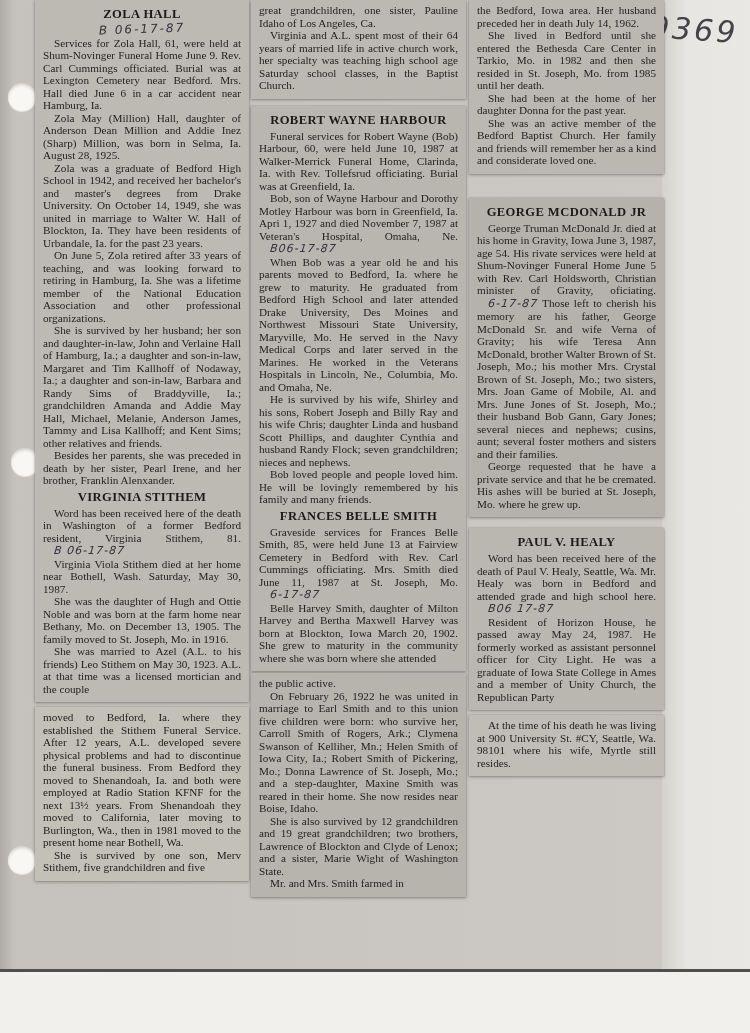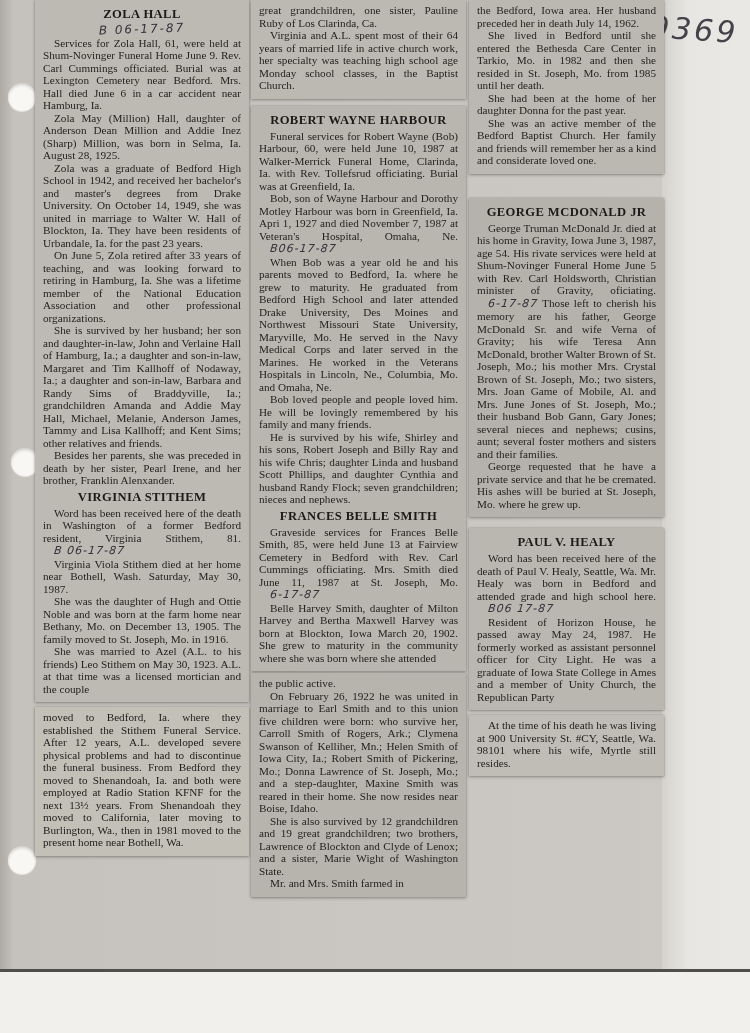--- a/index.html
+++ b/index.html
@@ -95,34 +95,35 @@
       <p class="para"><span>She is survived by her husband; her son and daughter-in-law, John and Verlaine Hall of Hamburg, Ia.; a daughter and son-in-law, Margaret and Tim Kallhoff of Nodaway, Ia.; a daughter and son-in-law, Barbara and Randy Sims of Braddyville, Ia.; grandchildren Amanda and Addie May Hall, Michael, Melanie, Anderson James, Tammy and Lisa Kallhoff; and Kent Sims; other relatives and friends.</span></p>
       <p class="para"><span>Besides her parents, she was preceded in death by her sister, Pearl Irene, and her brother, Franklin Alenxander.</span></p>
       <div class="headline">VIRGINIA STITHEM</div>
       <p class="para"><span>Word has been received here of the death in Washington of a former Bedford resident, Virginia Stithem, 81. </span><span class="hw">B 06-17-87</span></p>
       <p class="para"><span>Virginia Viola Stithem died at her home near Bothell, Wash. Saturday, May 30, 1987.</span></p>
       <p class="para"><span>She was the daughter of Hugh and Ottie Noble and was born at the farm home near Bethany, Mo. on December 13, 1905. The family moved to St. Joseph, Mo. in 1916.</span></p>
       <p class="para"><span>She was married to Azel (A.L. to his friends) Leo Stithem on May 30, 1923. A.L. at that time was a licensed mortician and the couple</span></p>
     </div>
     <div class="piece">
       <p class="para para-cont"><span>moved to Bedford, Ia. where they established the Stithem Funeral Service. After 12 years, A.L. developed severe physical problems and had to discontinue the funeral business. From Bedford they moved to Shenandoah, Ia. and both were employed at Radio Station KFNF for the next 13½ years. From Shenandoah they moved to California, later moving to Burlington, Wa., then in 1981 moved to the present home near Bothell, Wa.</span></p>
+      <p class="para"><span>She is survived by one son, Merv Stithem, five grandchildren and five</span></p>
     </div>
   </div>
 <div class="column" id="col-middle">
     <div class="piece">
-      <p class="para para-cont"><span>great grandchildren, one sister, Pauline Ruby of Los Clarinda, Ca.</span></p>
-      <p class="para"><span>Virginia and A.L. spent most of their 64 years of married life in active church work, her specialty was teaching high school age Monday school classes, in the Baptist Church.</span></p>
+      <p class="para para-cont"><span>great grandchildren, one sister, Pauline Idaho of Los Angeles, Ca.</span></p>
+      <p class="para"><span>Virginia and A.L. spent most of their 64 years of married life in active church work, her specialty was teaching high school age Saturday school classes, in the Baptist Church.</span></p>
     </div>
     <div class="piece">
       <div class="headline">ROBERT WAYNE HARBOUR</div>
       <p class="para"><span>Funeral services for Robert Wayne (Bob) Harbour, 60, were held June 10, 1987 at Walker-Merrick Funeral Home, Clarinda, Ia. with Rev. Tollefsrud officiating. Burial was at Greenfield, Ia.</span></p>
       <p class="para"><span>Bob, son of Wayne Harbour and Dorothy Motley Harbour was born in Greenfield, Ia. Apri 1, 1927 and died November 7, 1987 at Veteran's Hospital, Omaha, Ne. </span><span class="hw">B06-17-87</span></p>
       <p class="para"><span>When Bob was a year old he and his parents moved to Bedford, Ia. where he grew to maturity. He graduated from Bedford High School and later attended Drake University, Des Moines and Northwest Missouri State University, Maryville, Mo. He served in the Navy Medical Corps and later served in the Marines. He worked in the Veterans Hospitals in Lincoln, Ne., Columbia, Mo. and Omaha, Ne.</span></p>
+      <p class="para"><span>He is survived by his wife, Shirley and his sons, Robert Joseph and Billy Ray and his wife Chris; daughter Linda and husband Scott Phillips, and daughter Cynthia and husband Randy Flock; seven grandchildren; nieces and nephews.</span></p>
       <p class="para"><span>Bob loved people and people loved him. He will be lovingly remembered by his family and many friends.</span></p>
-      <p class="para"><span>He is survived by his wife, Shirley and his sons, Robert Joseph and Billy Ray and his wife Chris; daughter Linda and husband Scott Phillips, and daughter Cynthia and husband Randy Flock; seven grandchildren; nieces and nephews.</span></p>
       <div class="headline">FRANCES BELLE SMITH</div>
       <p class="para"><span>Graveside services for Frances Belle Smith, 85, were held June 13 at Fairview Cemetery in Bedford with Rev. Carl Cummings officiating. Mrs. Smith died June 11, 1987 at St. Joseph, Mo. </span><span class="hw">6-17-87</span></p>
       <p class="para"><span>Belle Harvey Smith, daughter of Milton Harvey and Bertha Maxwell Harvey was born at Blockton, Iowa March 20, 1902. She grew to maturity in the community where she was born where she attended</span></p>
     </div>
     <div class="piece">
       <p class="para para-cont"><span>the public active.</span></p>
       <p class="para"><span>On February 26, 1922 he was united in marriage to Earl Smith and to this union five children were born: who survive her, Carroll Smith of Rogers, Ark.; Clymena Swanson of Kelliher, Mn.; Helen Smith of Iowa City, Ia.; Robert Smith of Pickering, Mo.; Donna Lawrence of St. Joseph, Mo.; and a step-daughter, Maxine Smith was reared in their home. She now resides near Boise, Idaho.</span></p>
       <p class="para"><span>She is also survived by 12 grandchildren and 19 great grandchildren; two brothers, Lawrence of Blockton and Clyde of Lenox; and a sister, Marie Wight of Washington State.</span></p>
       <p class="para"><span>Mr. and Mrs. Smith farmed in</span></p>
     </div>

